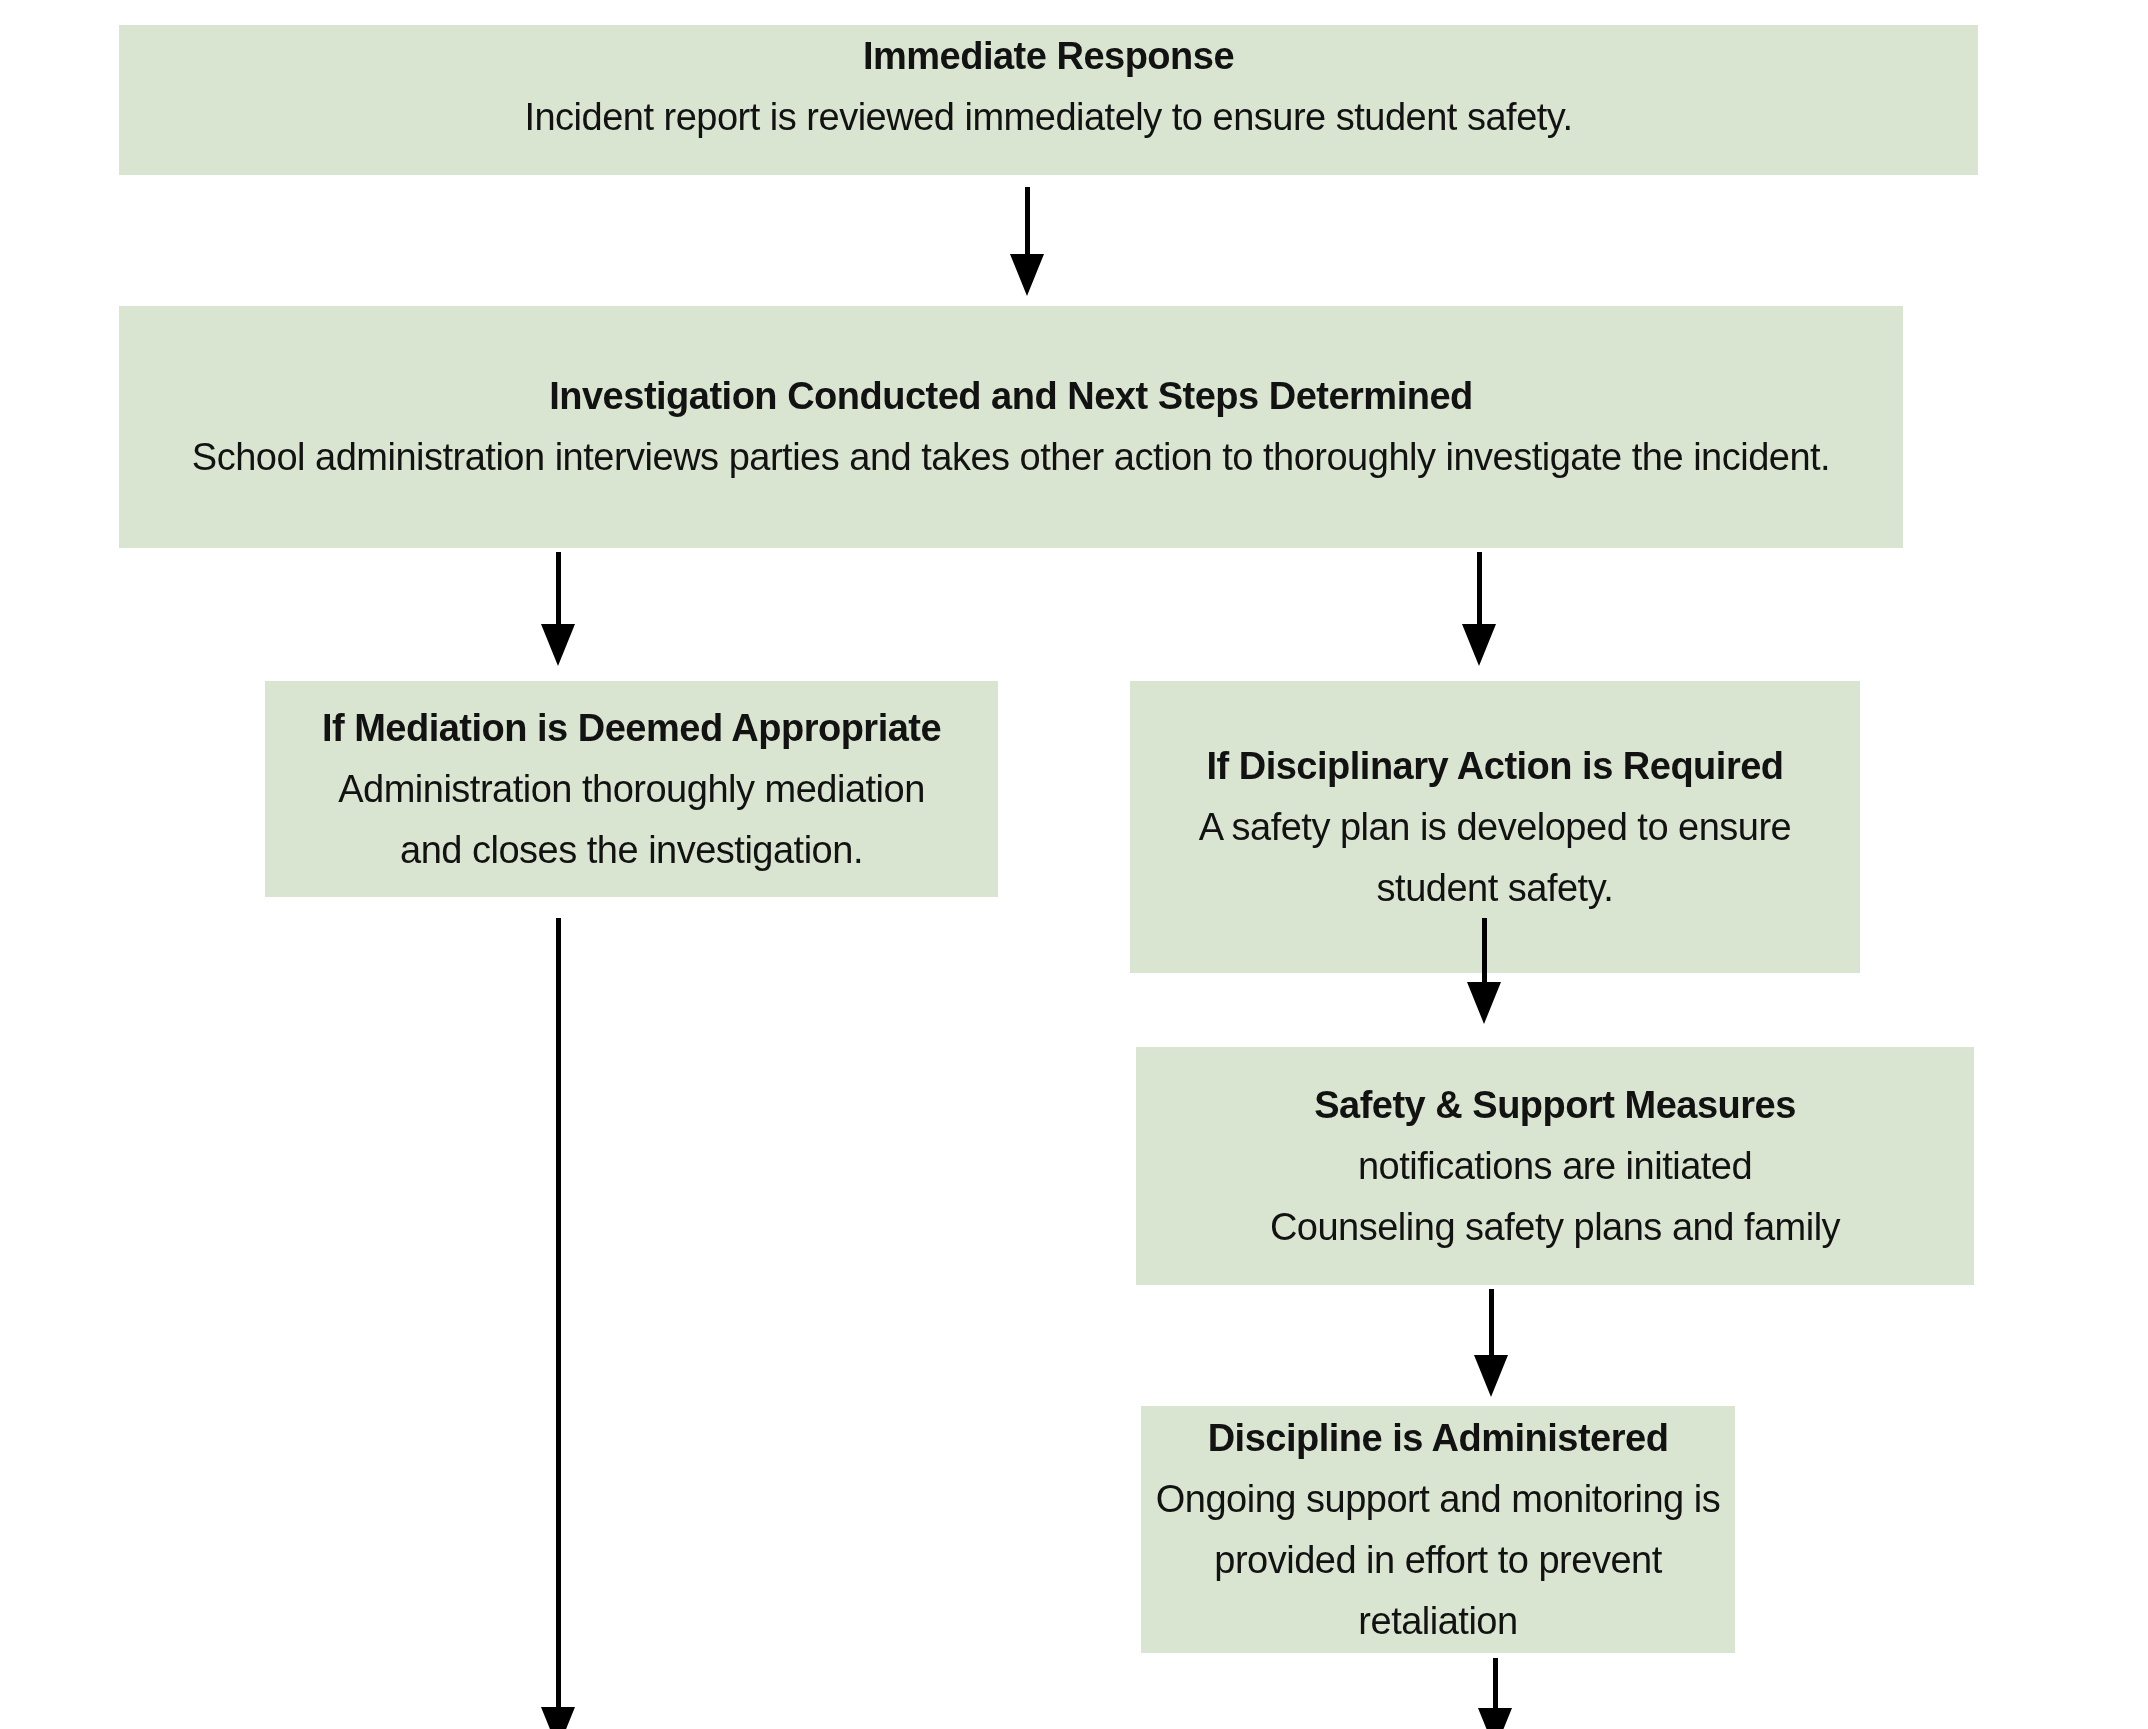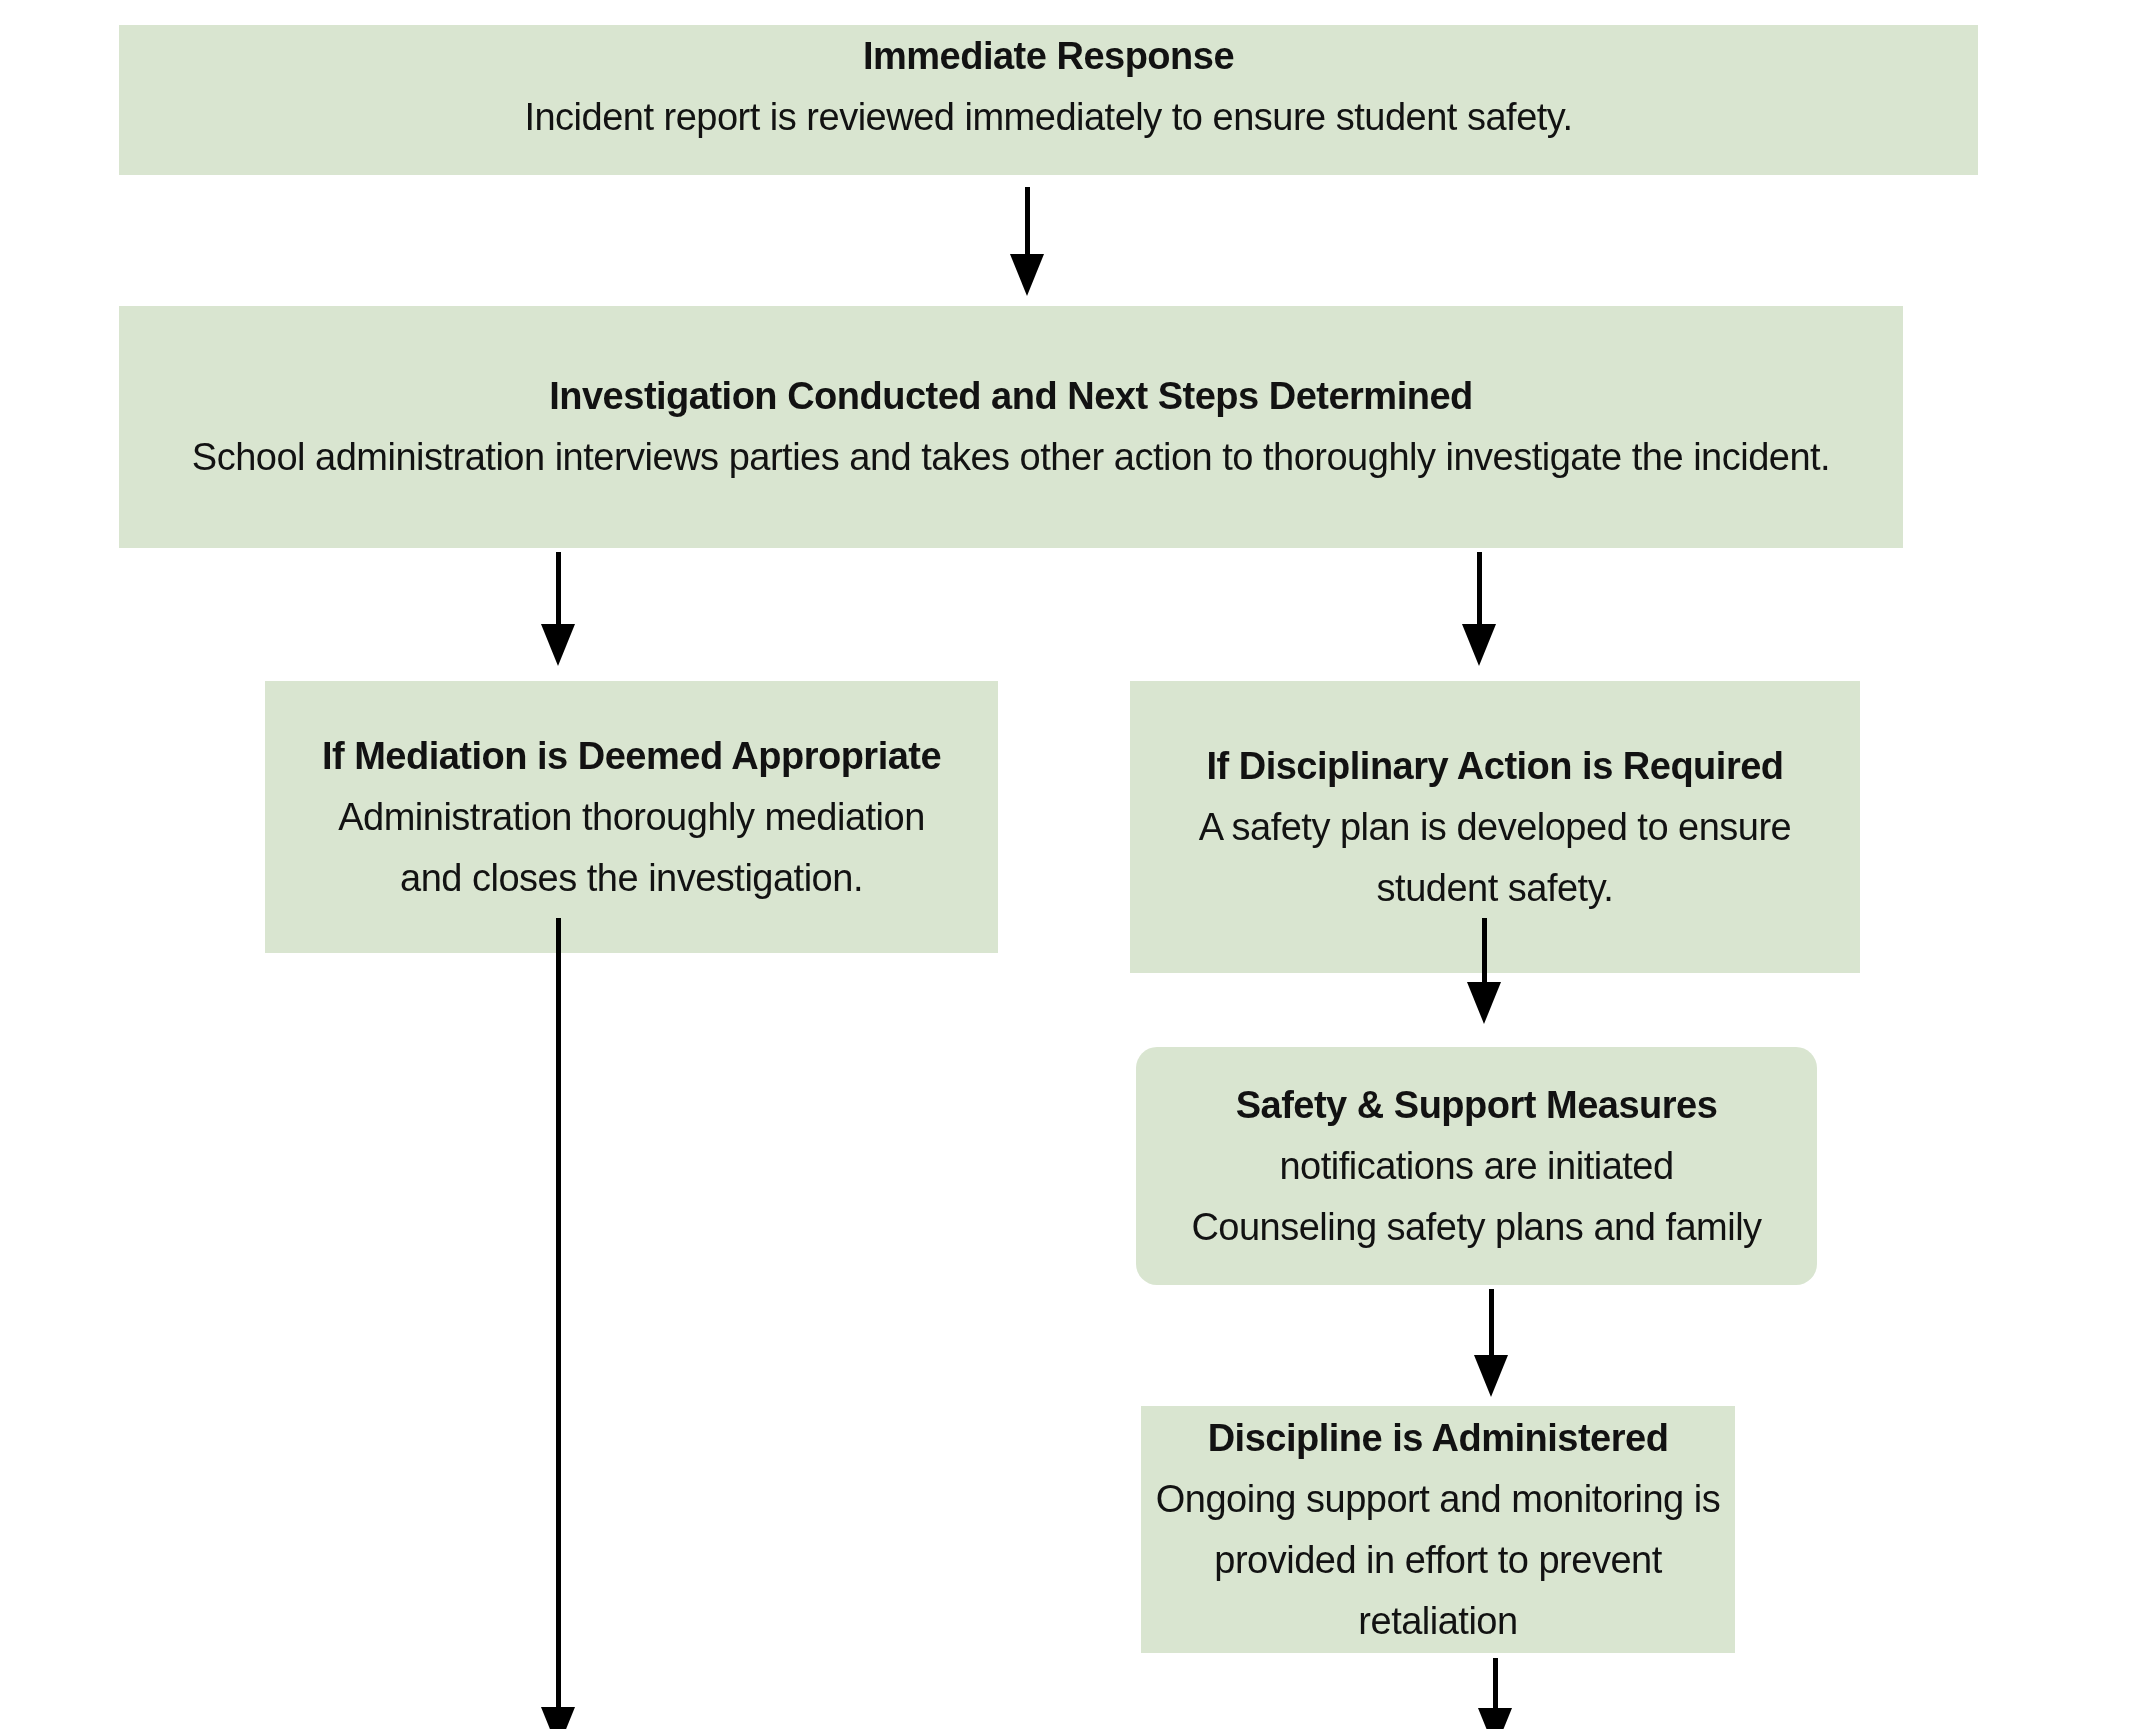--- a/index.html
+++ b/index.html
@@ -68,21 +68,21 @@
   <div class="varrow" style="left:541px;top:527px;height:114px;">
     <div class="shaft" style="height:76px;"></div>
     <div class="head"></div>
   </div>
 
   <div class="varrow" style="left:1462px;top:527px;height:114px;">
     <div class="shaft" style="height:76px;"></div>
     <div class="head"></div>
   </div>
 
-  <div class="node" style="left:265px;top:656px;width:733px;height:272px;">
+  <div class="node" style="left:265px;top:656px;width:733px;height:216px;">
     <div class="t">If Mediation is Deemed Appropriate</div>
     <div class="l">Administration thoroughly mediation</div>
     <div class="l">and closes the investigation.</div>
   </div>
 
   <div class="node" style="left:1130px;top:656px;width:730px;height:292px;">
     <div class="t">If Disciplinary Action is Required</div>
     <div class="l">A safety plan is developed to ensure</div>
     <div class="l">student safety.</div>
   </div>
@@ -90,21 +90,21 @@
   <div class="varrow" style="left:541px;top:893px;height:831px;">
     <div class="shaft" style="height:793px;"></div>
     <div class="head"></div>
   </div>
 
   <div class="varrow" style="left:1467px;top:893px;height:106px;">
     <div class="shaft" style="height:67px;"></div>
     <div class="head"></div>
   </div>
 
-  <div class="node" style="left:1136px;top:1022px;width:681px;height:238px;border-radius:21px;">
+  <div class="node" style="left:1136px;top:1022px;width:838px;height:238px;">
     <div class="t">Safety &amp; Support Measures</div>
     <div class="l">notifications are initiated</div>
     <div class="l">Counseling safety plans and family</div>
   </div>
 
   <div class="varrow" style="left:1474px;top:1264px;height:108px;">
     <div class="shaft" style="height:69px;"></div>
     <div class="head"></div>
   </div>
 

